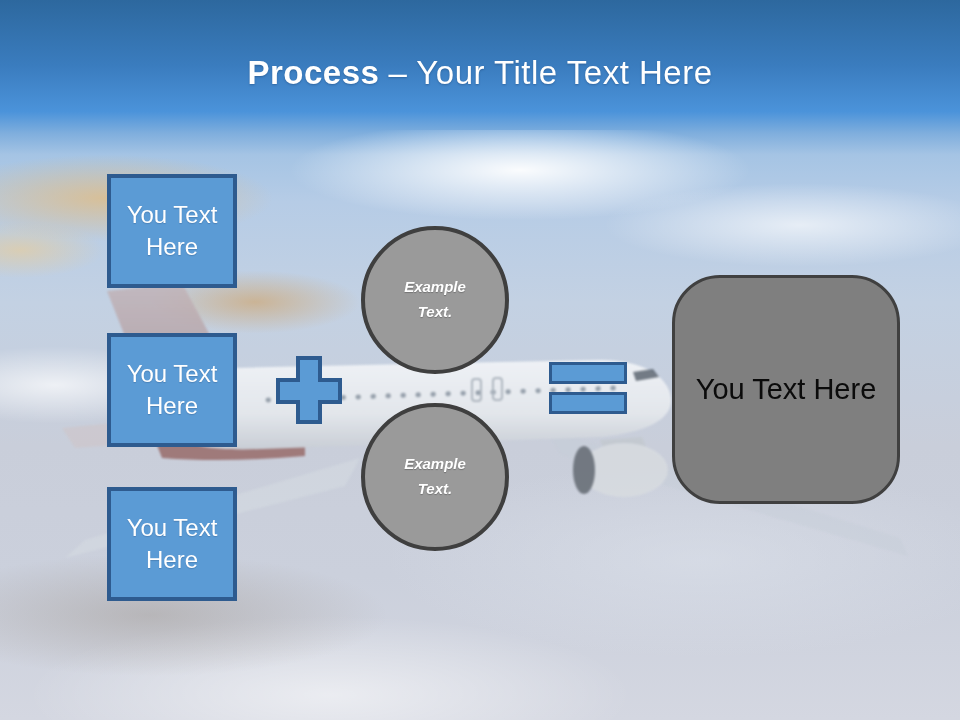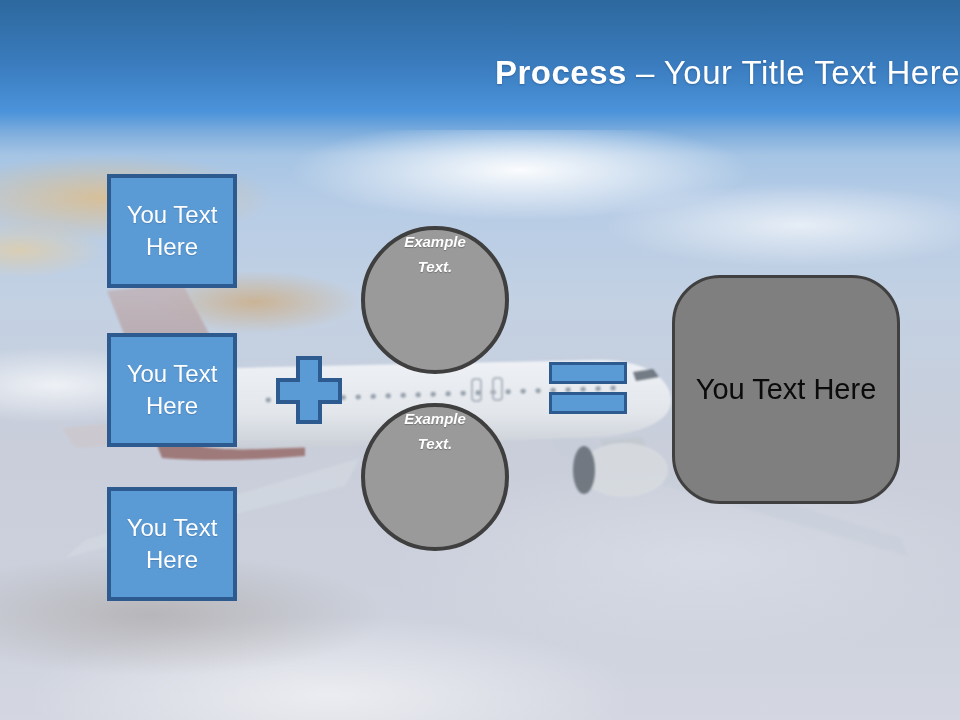--- a/index.html
+++ b/index.html
@@ -26,21 +26,21 @@
       radial-gradient(ellipse 210px 55px at 55px 255px,  rgba(255,255,255,0.70), rgba(255,255,255,0) 70%),
       radial-gradient(ellipse 330px 85px at 150px 485px, rgba(150,140,130,0.40), rgba(150,140,130,0) 72%),
       radial-gradient(ellipse 420px 110px at 330px 565px,rgba(255,255,255,0.55), rgba(255,255,255,0) 72%),
       radial-gradient(ellipse 420px 130px at 700px 430px,rgba(222,227,236,0.55), rgba(222,227,236,0) 75%);
   }
   .plane-svg{position:absolute;left:0;top:0;z-index:2;pointer-events:none;opacity:0.82;filter:blur(1.2px);}
 
   
   .title-band{position:absolute;left:0;top:0;width:960px;height:130px;z-index:3;}
   .slide-title{
-    position:absolute;left:0;top:54px;width:100%;margin:0;text-align:right;
+    position:absolute;left:0;top:54px;width:100%;margin:0;text-align:center;
     color:#FFFFFF;font-size:33px;font-weight:400;letter-spacing:0.5px;
     text-shadow:0 1px 2px rgba(20,50,90,0.35);
   }
   .slide-title .t-bold{font-weight:700;margin-right:9px;}
 
   
   .blue-box{
     position:absolute;width:130px;height:114px;z-index:10;
     background:#5B9BD5;border:4px solid #2E5B8F;
     display:flex;align-items:center;justify-content:center;text-align:center;
@@ -54,21 +54,21 @@
 
   .plus-wrap{position:absolute;left:276px;top:356px;width:66px;height:68px;z-index:10;}
 
   .equals-wrap{position:absolute;left:549px;top:362px;width:78px;height:52px;z-index:10;}
   .equals-bar{width:78px;height:22px;background:#5B9BD5;border:3px solid #2E5B8F;}
   .equals-bar + .equals-bar{margin-top:8px;}
 
   .gray-circle{
     position:absolute;width:148px;height:148px;border-radius:50%;z-index:9;
     background:#9A9A9A;border:4px solid #3F3F3F;
-    display:flex;justify-content:center;text-align:center;
+    display:flex;align-items:center;justify-content:center;text-align:center;
     color:#FFFFFF;font-size:15px;font-weight:700;font-style:italic;line-height:1.65;
     text-shadow:0 1px 1px rgba(0,0,0,0.25);
   }
   .gray-circle .c-label{display:block;width:80px;}
   #circle1{left:361px;top:226px;}
   #circle2{left:361px;top:403px;}
 
   .result-box{
     position:absolute;left:672px;top:275px;width:228px;height:229px;z-index:10;
     background:#7F7F7F;border:3px solid #404040;border-radius:48px;

